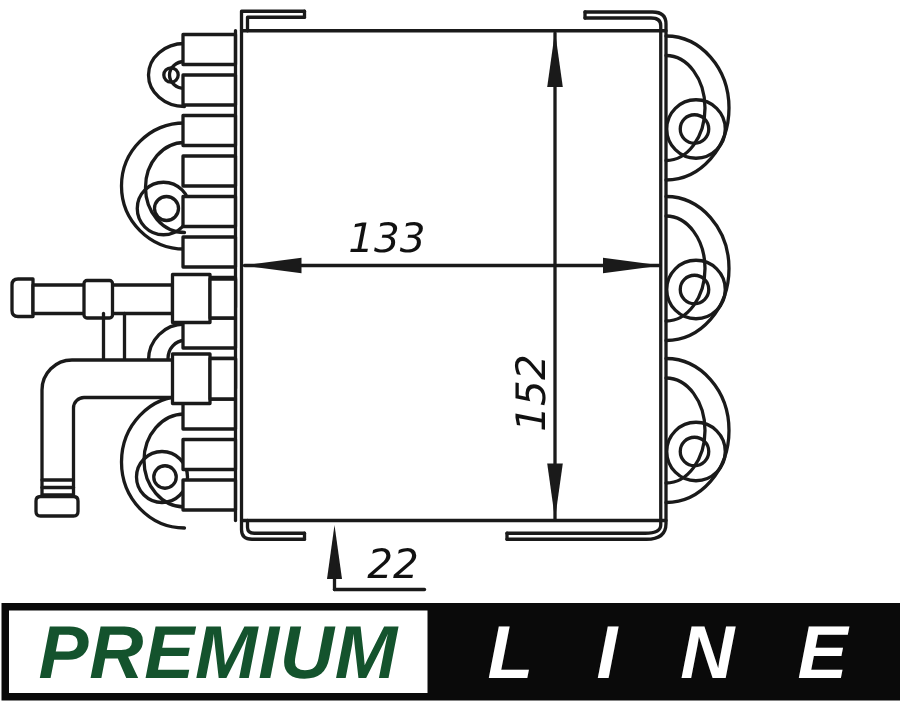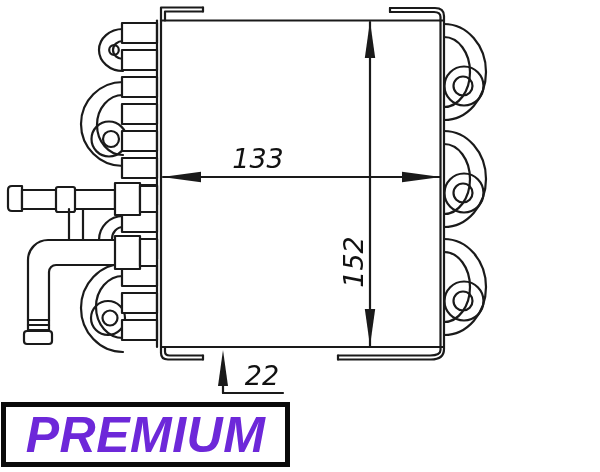--- a/index.html
+++ b/index.html
@@ -4,21 +4,21 @@
 <style>
   html,body{margin:0;padding:0;background:#fff;}
   #stage{position:relative;width:600px;height:472px;background:#fff;overflow:hidden;
          font-family:"Liberation Sans",sans-serif;font-style:italic;}
   #drawing{position:absolute;left:0;top:0;}
   .dim-text{font-family:"DejaVu Sans",sans-serif;font-size:27px;fill:#111;}
   .banner{position:absolute;left:0;top:402px;width:600px;height:65px;display:flex;}
   .premium-box{box-sizing:border-box;margin-left:1px;width:289px;height:65px;
                border:5px solid #0a0a0a;background:#fff;display:flex;
                align-items:center;justify-content:center;}
-  .premium-text{font-weight:700;font-size:50px;letter-spacing:.5px;color:#6d28d9;
+  .premium-text{font-weight:700;font-size:50px;letter-spacing:.5px;color:#14532d;
                 white-space:nowrap;line-height:1;}
   .line-box{flex:1;background:#0a0a0a;display:flex;align-items:center;justify-content:center;}
   .line-text{font-weight:700;font-size:50px;color:#ffffff;letter-spacing:42px;
              margin-right:-42px;white-space:nowrap;line-height:1;}
 </style>
 </head>
 <body>
 
 <div id="stage">
 
@@ -140,15 +140,18 @@
         <line x1="223" y1="393" x2="283" y2="393"></line>
         <text class="dim-text" x="262" y="385" text-anchor="middle" stroke="none">22</text>
       </g>
     </g>
   </svg>
 
   <div class="banner">
     <div class="premium-box">
       <span class="premium-text">PREMIUM</span>
     </div>
+    <div class="line-box">
+      <span class="line-text">LINE</span>
+    </div>
   </div>
 
 </div>
 
 </body></html>

